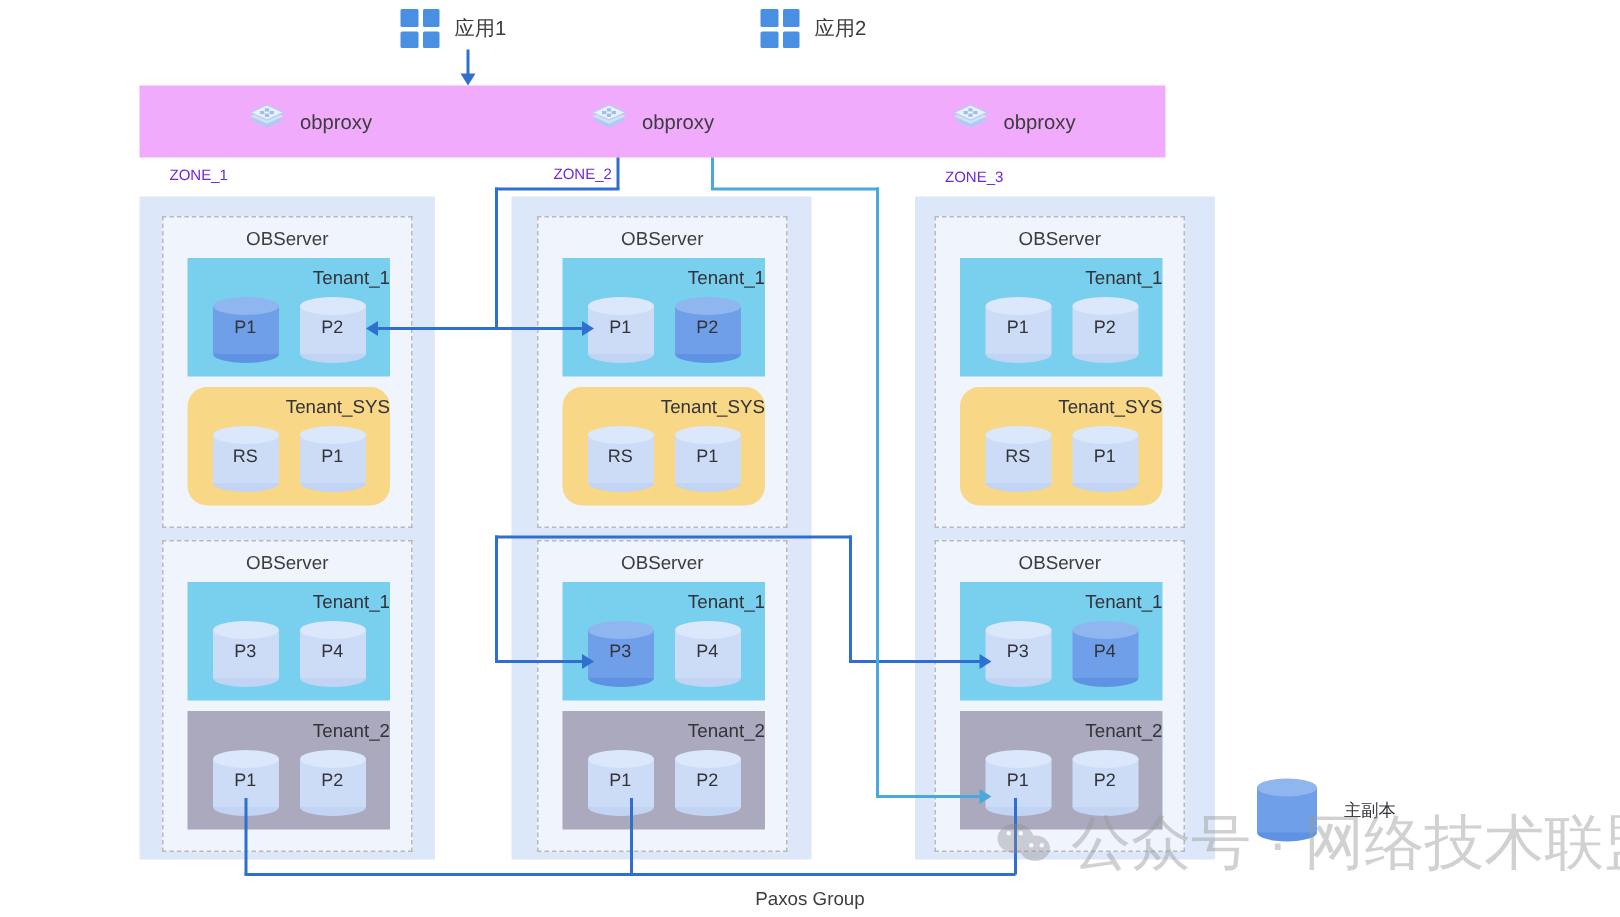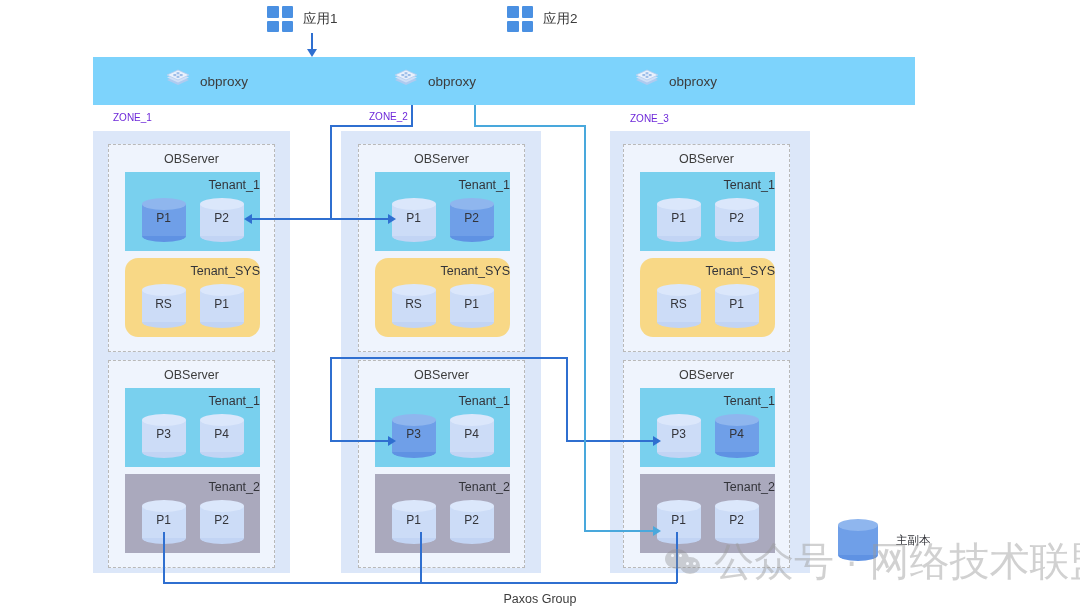--- a/index.html
+++ b/index.html
@@ -17,22 +17,22 @@
   .app-icon{
     width:26px;height:26px;
     display:grid;grid-template-columns:1fr 1fr;grid-template-rows:1fr 1fr;
     gap:3px;
   }
   .app-icon i{display:block;background:#4a90e2;border-radius:1px;}
   .app-label{font-size:13.5px;color:#3c3c3c;white-space:nowrap;}
 
   
   #proxy-band{
-    position:absolute;left:93px;top:57px;width:822px;height:48px;
-    background:#7dd3fc;
+    position:absolute;left:93px;top:57px;width:684px;height:48px;
+    background:#f0abfc;
   }
   .proxy-item{position:absolute;top:11px;display:flex;align-items:center;gap:9px;}
   .proxy-label{font-size:13.5px;color:#3c3c3c;}
   .proxy-icon{width:26px;height:26px;position:relative;}
 
   
   .zone-title{position:absolute;font-size:10px;color:#6d28d9;white-space:nowrap;}
 
   
   .zone-panel{position:absolute;background:#dce7f9;}

